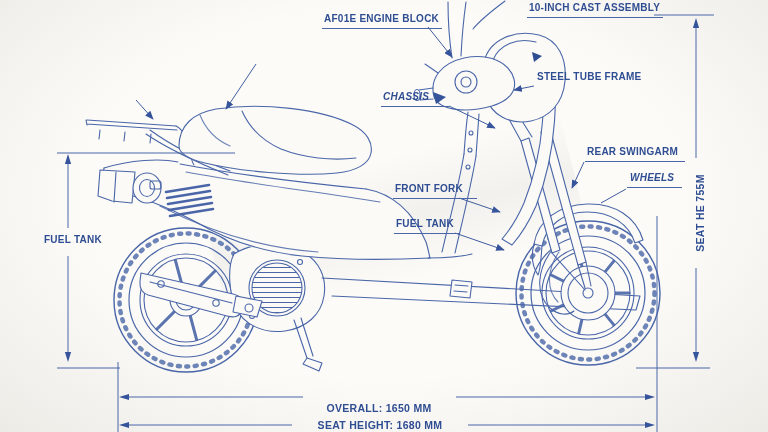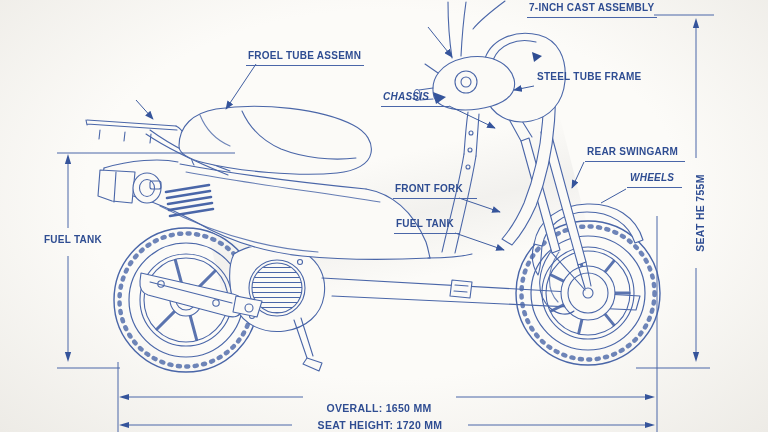--- a/index.html
+++ b/index.html
@@ -229,27 +229,27 @@
       <path d="M125,397 L303,397 M456,397 L649,397"></path>
       <path d="M129,393.9 L119,397 L129,400.1 Z" fill="#35549b" stroke="none"></path>
       <path d="M645,393.9 L655,397 L645,400.1 Z" fill="#35549b" stroke="none"></path>
 
       <path d="M125,425 L292,425 M468,425 L649,425"></path>
       <path d="M129,421.9 L119,425 L129,428.1 Z" fill="#35549b" stroke="none"></path>
       <path d="M645,421.9 L655,425 L645,428.1 Z" fill="#35549b" stroke="none"></path>
     </g>
   </svg>
 
-  <div class="label ul" style="left:527px;top:2px;">7-INCH CAST ASSEMBLY</div>
-  <div class="label ul" style="left:246px;top:50px;">FROEL TUBE ASSEMN</div>
+  <div class="label ul" style="left:322px;top:13px;">AF01E ENGINE BLOCK</div>
+  <div class="label ul" style="left:527px;top:2px;">10-INCH CAST ASSEMBLY</div>
   <div class="label ul" style="left:381px;top:91px;padding:0 20px 2px 2px;font-style:italic;">CHASSIS</div>
   <div class="label" style="left:537px;top:71px;">STEEL TUBE FRAME</div>
   <div class="label ul" style="left:585px;top:146px;padding:0 7px 2px 2px;">REAR SWINGARM</div>
   <div class="label ul" style="left:627px;top:172px;padding:0 8px 2px 3px;font-style:italic;">WHEELS</div>
   <div class="label ul" style="left:393px;top:183px;padding:0 14px 2px 2px;">FRONT FORK</div>
   <div class="label ul" style="left:394px;top:218px;padding:0 6px 2px 2px;">FUEL TANK</div>
   <div class="label" style="left:44px;top:234px;">FUEL TANK</div>
 
   <div class="dimtext vert" style="left:701px;top:213px;">SEAT HE 755M</div>
   <div class="dimtext" style="left:379px;top:397px;margin-top:12px;">OVERALL: 1650 MM</div>
-  <div class="dimtext" style="left:380px;top:426px;">SEAT HEIGHT: 1720 MM</div>
+  <div class="dimtext" style="left:380px;top:426px;">SEAT HEIGHT: 1680 MM</div>
 
 </div>
 
 </body></html>

